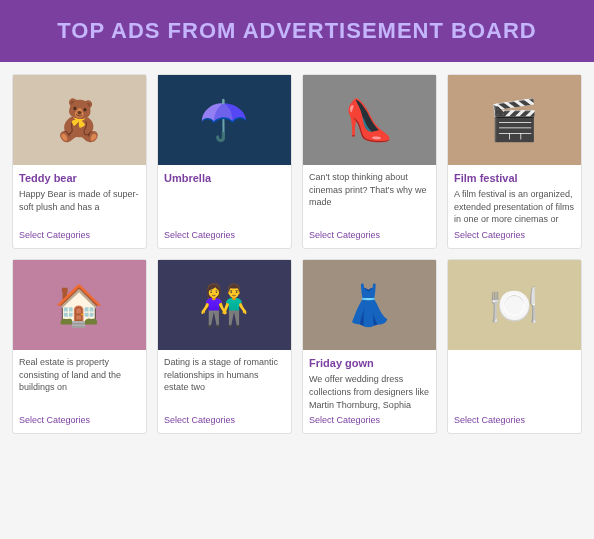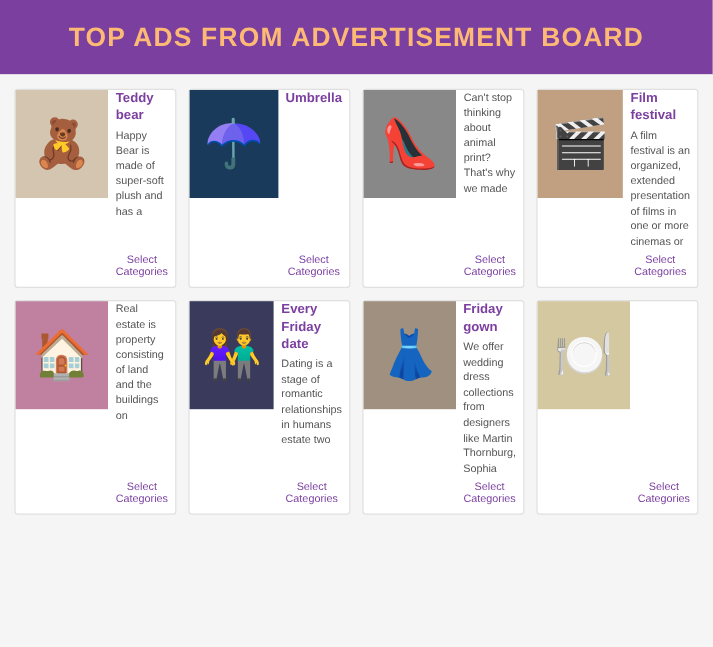--- a/index.html
+++ b/index.html
@@ -4,41 +4,41 @@
   <style>
     * { box-sizing: border-box; margin: 0; padding: 0; }
     body {
       font-family: Arial, sans-serif;
       background: #f5f5f5;
       width: 594px;
       min-height: 539px;
     }
     .header {
       background: #7b3fa0;
-      color: #fdba74;
+      color: #c4b5fd;
       text-align: center;
       padding: 18px 10px;
       font-size: 22px;
       font-weight: bold;
       letter-spacing: 1px;
     }
     .grid-container {
       display: grid;
       grid-template-columns: repeat(4, 1fr);
       gap: 10px;
       padding: 12px;
       background: #f5f5f5;
     }
     .card {
       background: white;
       border: 1px solid #e0e0e0;
       border-radius: 3px;
       padding: 0 0 8px 0;
       display: flex;
-      flex-direction: row;
+      flex-direction: column;
     }
     .card-image {
       width: 100%;
       height: 90px;
       object-fit: cover;
       display: block;
       margin-bottom: 6px;
       background-size: cover;
       background-position: center;
     }
@@ -61,21 +61,20 @@
       line-height: 1.4;
       flex: 1;
       margin-bottom: 4px;
     }
     .card-link {
       font-size: 9px;
       color: #7b3fa0;
       cursor: pointer;
       text-decoration: none;
       margin-top: auto;
-      text-align: center;
     }
 
     
     .img-teddy-bear {
       background: #d4c5b0;
       position: relative;
       overflow: hidden;
     }
     .img-teddy-bear::before {
       content: '🧸';
@@ -196,21 +195,21 @@
     <div class="card">
       <div class="card-image img-umbrella"></div>
       <div class="card-content">
         <div class="card-title">Umbrella</div>
         <a class="card-link" href="#">Select Categories</a>
       </div>
     </div>
     <div class="card">
       <div class="card-image img-shoes"></div>
       <div class="card-content">
-        <div class="card-description">Can't stop thinking about animal print? That's why we made</div>
+        <div class="card-description">Can't stop thinking about cinemas print? That's why we made</div>
         <a class="card-link" href="#">Select Categories</a>
       </div>
     </div>
     <div class="card">
       <div class="card-image img-film"></div>
       <div class="card-content">
         <div class="card-title">Film festival</div>
         <div class="card-description">A film festival is an organized, extended presentation of films in one or more cinemas or</div>
         <a class="card-link" href="#">Select Categories</a>
       </div>
@@ -218,21 +217,20 @@
     <div class="card">
       <div class="card-image img-city"></div>
       <div class="card-content">
         <div class="card-description">Real estate is property consisting of land and the buildings on</div>
         <a class="card-link" href="#">Select Categories</a>
       </div>
     </div>
     <div class="card">
       <div class="card-image img-date"></div>
       <div class="card-content">
-        <div class="card-title">Every Friday date</div>
         <div class="card-description">Dating is a stage of romantic relationships in humans estate two</div>
         <a class="card-link" href="#">Select Categories</a>
       </div>
     </div>
     <div class="card">
       <div class="card-image img-wedding"></div>
       <div class="card-content">
         <div class="card-title">Friday gown</div>
         <div class="card-description">We offer wedding dress collections from designers like Martin Thornburg, Sophia</div>
         <a class="card-link" href="#">Select Categories</a>

